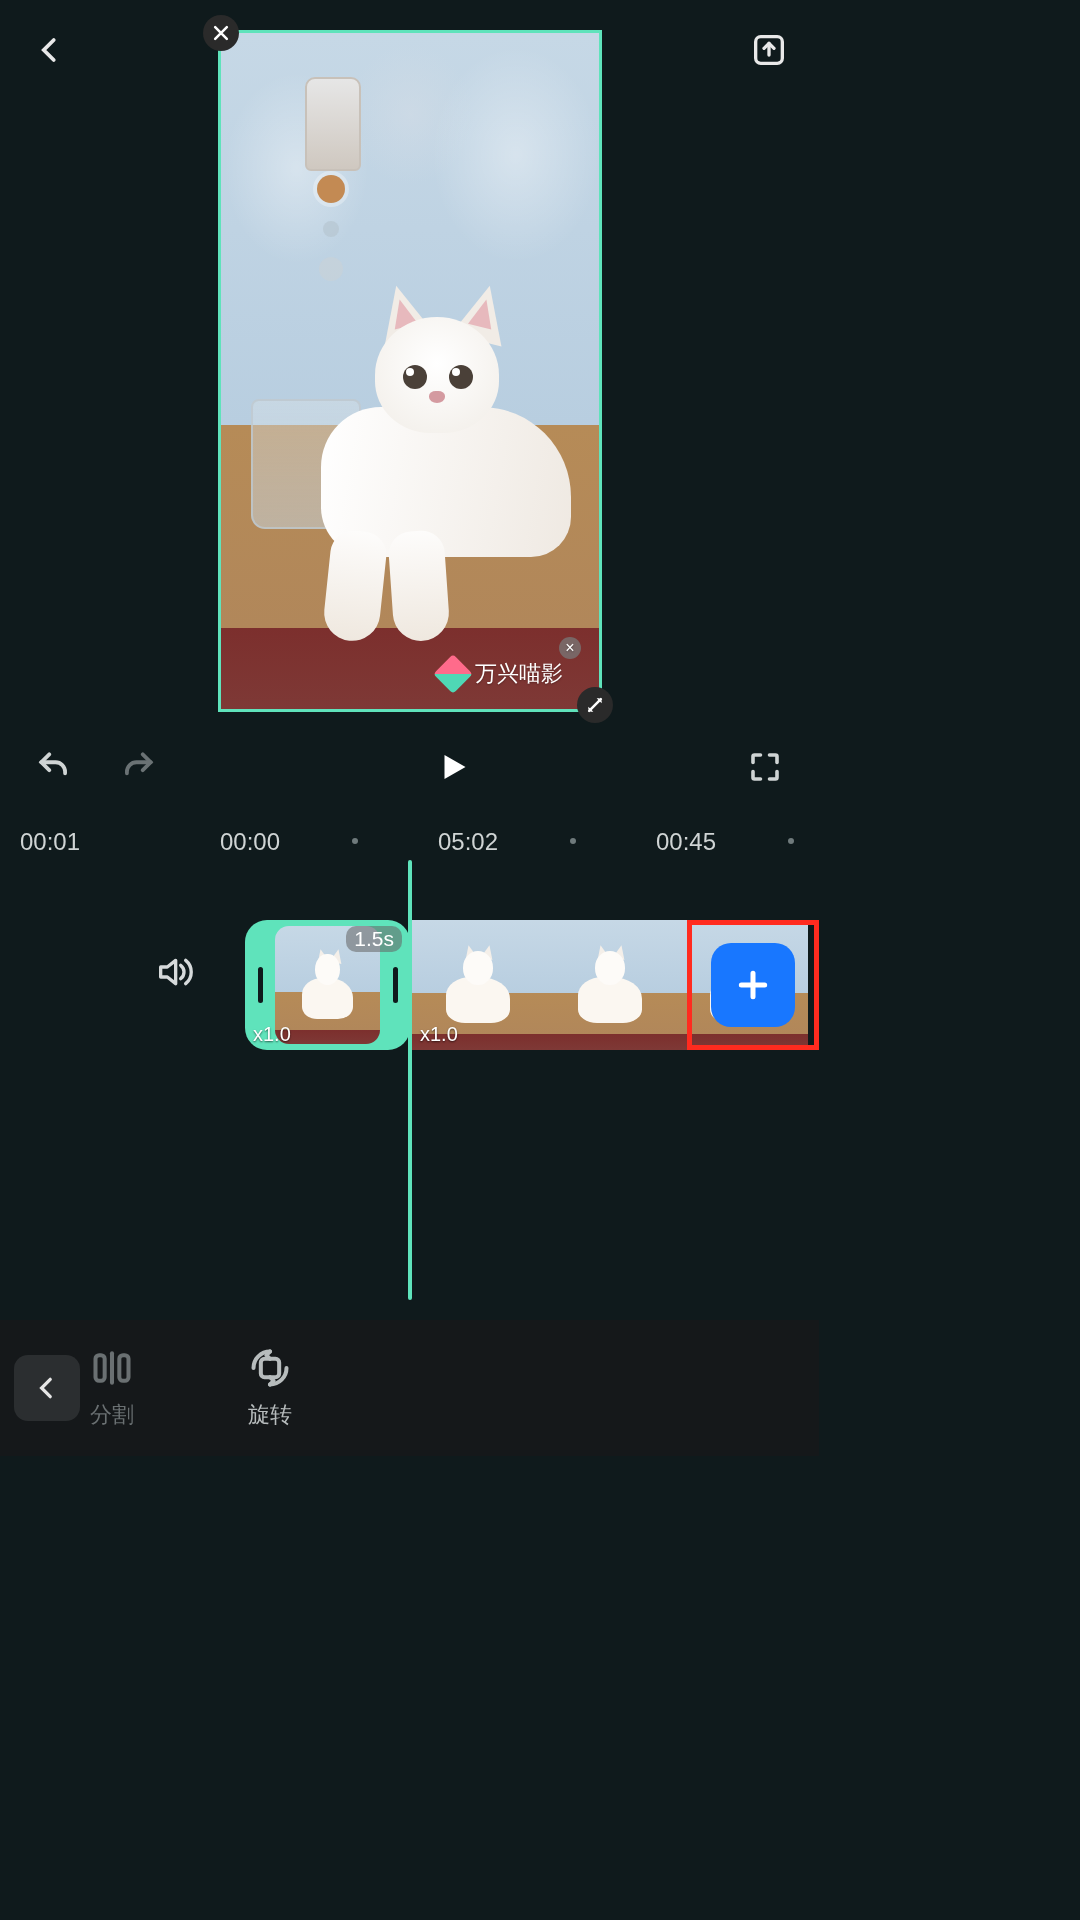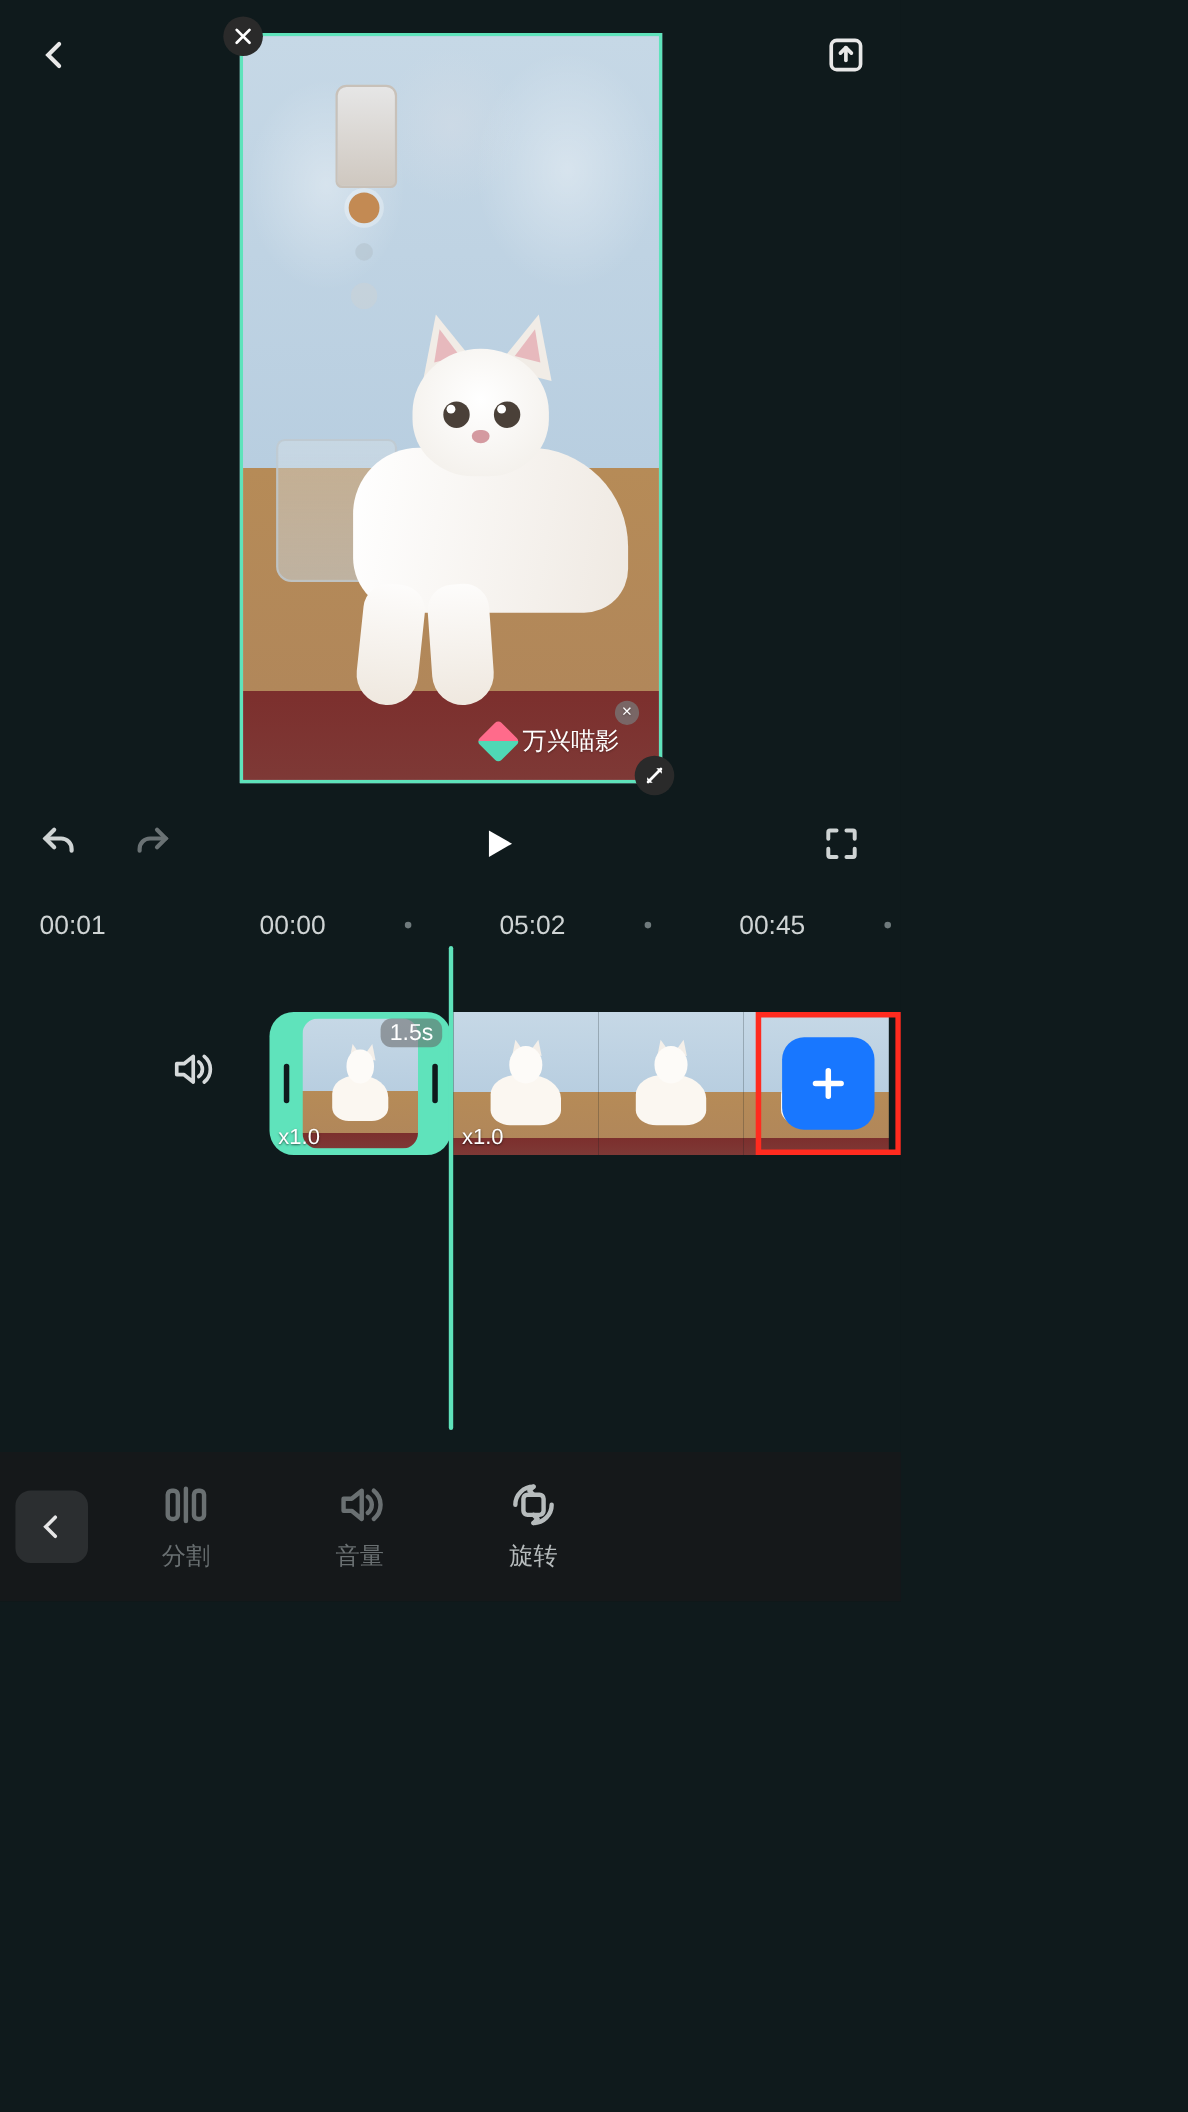--- a/index.html
+++ b/index.html
@@ -40,21 +40,21 @@
 .preview .close{position:absolute;left:-18px;top:-18px;width:36px;height:36px;border-radius:50%;background:#2a2a2a;display:flex;align-items:center;justify-content:center}
 .preview .resize{position:absolute;right:-14px;bottom:-14px;width:36px;height:36px;border-radius:50%;background:#2a2a2a;display:flex;align-items:center;justify-content:center}
 
 
 .pbrow{position:absolute;left:0;right:0;top:732px;height:70px;display:flex;align-items:center;padding:0 32px}
 .pbrow .spacer{flex:1}
 .pbrow .btn{width:44px;height:44px;display:flex;align-items:center;justify-content:center;color:#cfd4d4}
 .pbrow .play{width:46px;height:46px;color:#fff}
 
 
-.ruler{position:absolute;left:16px;right:0;top:822px;height:40px;color:#cfd4d4;font-size:24px}
+.ruler{position:absolute;left:0;right:0;top:822px;height:40px;color:#cfd4d4;font-size:24px}
 .rlabel{position:absolute;top:6px}
 .rtick{position:absolute;top:16px;width:6px;height:6px;background:#6f7a7c;border-radius:50%}
 
 
 .timeline{position:absolute;left:0;right:0;top:870px;height:230px}
 .playhead{position:absolute;left:408px;top:-10px;width:4px;height:440px;background:#5fe3bb;border-radius:2px;z-index:40}
 .audio-btn{position:absolute;left:150px;top:78px;width:48px;height:48px;color:#d6dadb;display:flex;align-items:center;justify-content:center}
 
 .track{position:absolute;left:245px;top:50px;right:0;height:130px;display:flex}
 .clip{position:relative;height:130px;border-radius:22px;overflow:hidden}
@@ -77,21 +77,21 @@
 .clip.rest .seg{flex:0 0 132px;height:100%;position:relative}
 .clip.rest .seg:first-child .spd{position:absolute;left:8px;bottom:4px;font-size:20px;color:#fff;text-shadow:0 1px 2px rgba(0,0,0,.6)}
 
 .addwrap{position:absolute;right:0;top:0;width:132px;height:130px;border:5px solid #ff2b1f;display:flex;align-items:center;justify-content:center;z-index:30}
 .addbtn{width:84px;height:84px;background:#1877ff;border-radius:20px;display:flex;align-items:center;justify-content:center;color:#fff}
 
 
 .toolbar{position:absolute;left:0;right:0;bottom:0;height:136px;background:#15181a;display:flex;align-items:center;padding-left:14px;gap:10px}
 .toolbar .back{width:66px;height:66px;background:#2b2e30;border-radius:14px;display:flex;align-items:center;justify-content:center;color:#e6e6e6;flex:0 0 auto}
 .toolbar .tools{flex:1;display:flex;overflow:hidden}
-.tool{flex:0 0 158px;display:flex;flex-direction:column;align-items:center;justify-content:center;gap:10px;color:#b7bcbd}
+.tool{flex:0 0 158px;display:flex;flex-direction:column;justify-content:center;gap:10px;color:#b7bcbd}
 .tool.dim{color:#6a7072}
 .tool .ticon{width:44px;height:44px;display:flex;align-items:center;justify-content:center}
 .tool .tlabel{font-size:22px}
 
 svg{display:block}
 </style>
 </head>
 <body>
 
 <div class="app">
@@ -269,30 +269,20 @@
         <div class="tool dim">
           <div class="ticon">
             <svg width="44" height="44" viewBox="0 0 24 24" fill="none" stroke="currentColor" stroke-width="2.2" stroke-linecap="round">
               <rect x="3" y="5" width="5" height="14" rx="2"></rect>
               <rect x="16" y="5" width="5" height="14" rx="2"></rect>
               <path d="M12 4v16"></path>
             </svg>
           </div>
           <div class="tlabel">分割</div>
         </div>
-        <div class="tool dim">
-          <div class="ticon">
-            <svg width="44" height="44" viewBox="0 0 24 24" fill="none" stroke="currentColor" stroke-width="2.2" stroke-linecap="round" stroke-linejoin="round">
-              <path d="M4 9v6h4l5 4V5L8 9H4z"></path>
-              <path d="M16 8a5 5 0 010 8"></path>
-              <path d="M19 5a9 9 0 010 14"></path>
-            </svg>
-          </div>
-          <div class="tlabel">音量</div>
-        </div>
         <div class="tool">
           <div class="ticon">
             <svg width="44" height="44" viewBox="0 0 24 24" fill="none" stroke="currentColor" stroke-width="2.2" stroke-linecap="round" stroke-linejoin="round">
               <rect x="7" y="7" width="10" height="10" rx="2"></rect>
               <path d="M3 12a9 9 0 019-9"></path>
               <path d="M21 12a9 9 0 01-9 9"></path>
               <path d="M12 3l-2 2 2 2M12 21l2-2-2-2"></path>
             </svg>
           </div>
           <div class="tlabel">旋转</div>

